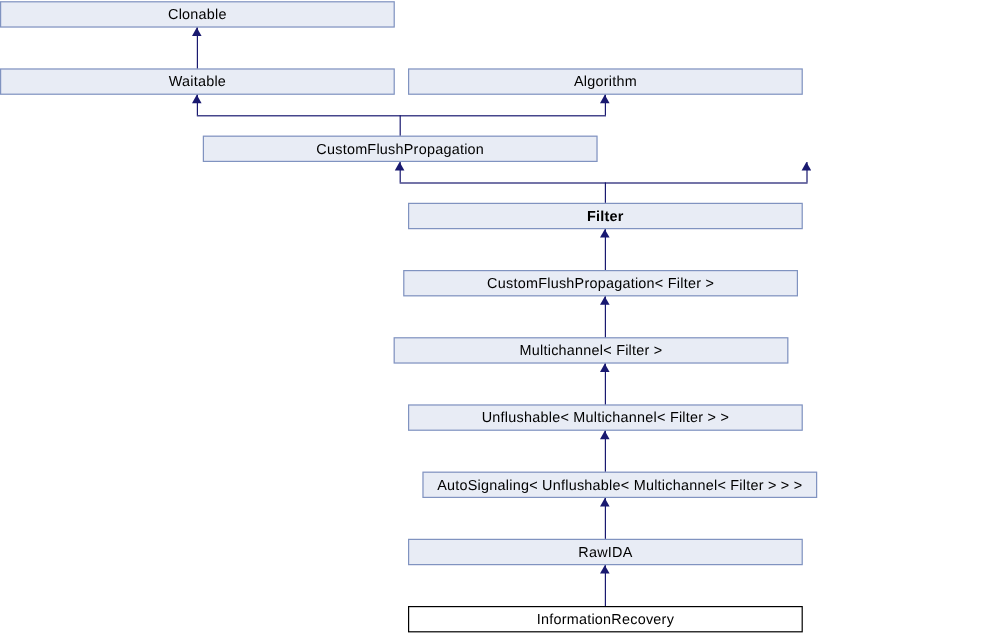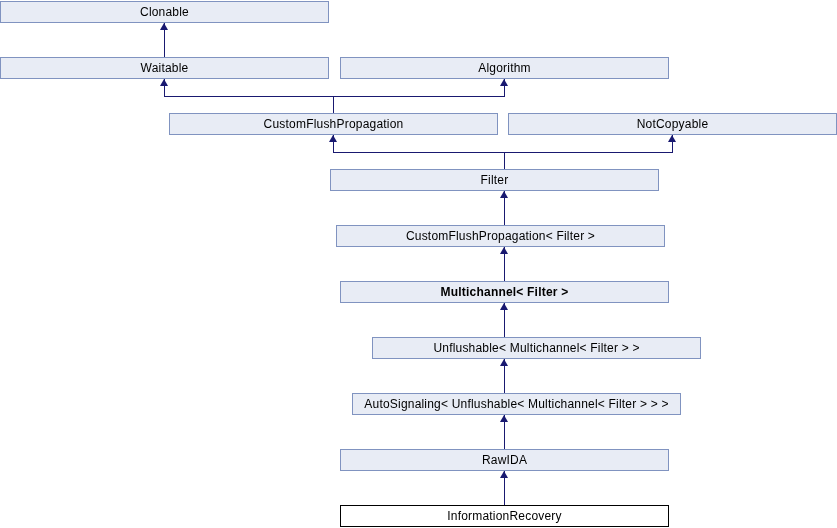--- a/index.html
+++ b/index.html
@@ -58,25 +58,24 @@
 </style>
 </head>
 <body>
 
 <div id="diagram">
 
   <div class="node" style="left:0px;   top:1px;">Clonable</div>
   <div class="node" style="left:0px;   top:57px;">Waitable</div>
   <div class="node" style="left:340px; top:57px;">Algorithm</div>
   <div class="node" style="left:169px; top:113px;">CustomFlushPropagation</div>
-  <div class="node" style="left:508px; top:113px;">NotCopyable</div>
-  <div class="node" style="left:330px; top:169px;">Filter</div>
+  <div class="node" style="left:340px; top:169px;font-weight:bold;">Filter</div>
   <div class="node" style="left:336px; top:225px;">CustomFlushPropagation&lt; Filter &gt;</div>
-  <div class="node" style="left:340px; top:281px;font-weight:bold;">Multichannel&lt; Filter &gt;</div>
-  <div class="node" style="left:340px; top:337px;margin-left:32px;">Unflushable&lt; Multichannel&lt; Filter &gt; &gt;</div>
+  <div class="node" style="left:328px; top:281px;">Multichannel&lt; Filter &gt;</div>
+  <div class="node" style="left:340px; top:337px;">Unflushable&lt; Multichannel&lt; Filter &gt; &gt;</div>
   <div class="node" style="left:352px; top:393px;">AutoSignaling&lt; Unflushable&lt; Multichannel&lt; Filter &gt; &gt; &gt;</div>
   <div class="node" style="left:340px; top:449px;">RawIDA</div>
   <div class="node current" style="left:340px; top:505px;">InformationRecovery</div>
 
   <div class="vline" style="left:164px; top:23px; height:34px;"></div>
   <div class="arrowhead" style="left:160px; top:23px;"></div>
 
   <div class="vline" style="left:333px; top:96px; height:17px;"></div>
   <div class="hline" style="left:164px; top:96px; width:341px;"></div>
   <div class="vline" style="left:164px; top:79px; height:17px;"></div>

